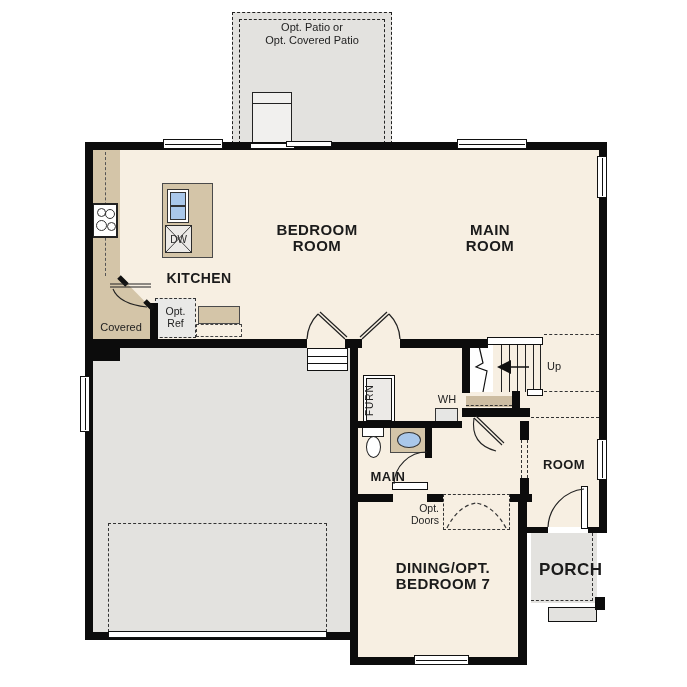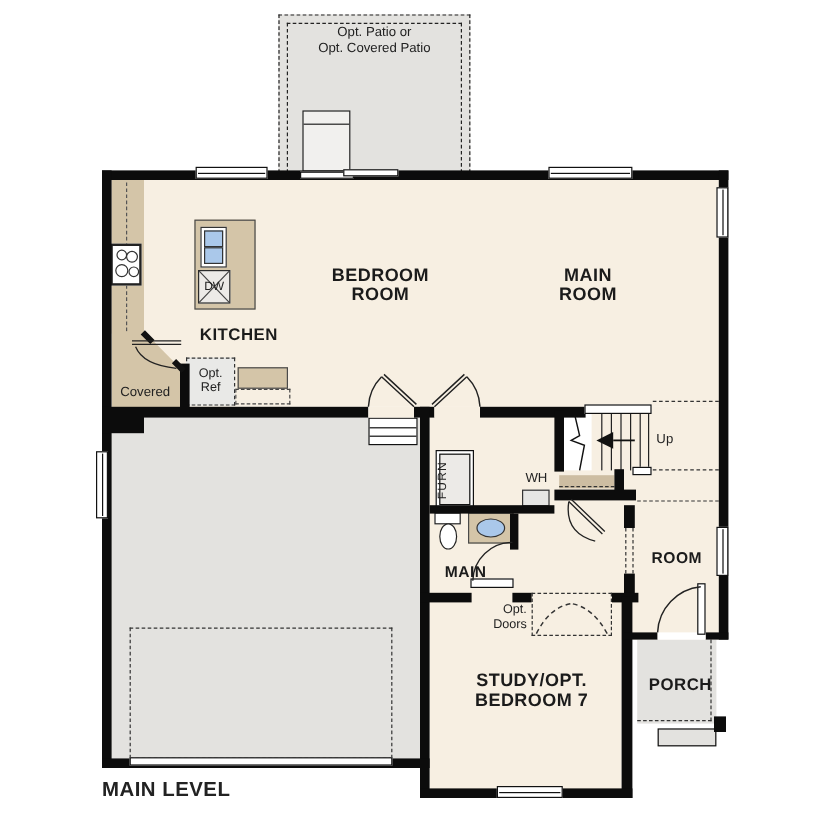--- a/index.html
+++ b/index.html
@@ -190,21 +190,20 @@
   </div>
   <div class="sm z50" style="left:363px;top:380px;width:32px;height:40px;font-size:10px;writing-mode:vertical-rl;transform:rotate(180deg);letter-spacing:1px;">FURN</div>
   <div class="sm z50" style="left:433px;top:393px;width:28px;">WH</div>
   <div class="sm z50" style="left:541px;top:360px;width:26px;">Up</div>
   <div class="lbl z50" style="left:362px;top:469px;width:52px;font-size:13px;">MAIN</div>
   <div class="sm z50" style="left:401px;top:502px;width:38px;font-size:10.5px;line-height:12px;text-align:right;">
     <span>Opt.</span><br>
     <span>Doors</span>
   </div>
   <div class="lbl z50" style="left:368px;top:560px;width:150px;">
-    <span>STUDY/OPT.</span><br>
+    <span>DINING/OPT.</span><br>
     <span>BEDROOM 7</span>
   </div>
   <div class="lbl z50" style="left:536px;top:457px;width:56px;font-size:13px;">ROOM</div>
-  <div class="lbl z50" style="left:539px;top:562px;width:56px;font-size:14px;">PORCH</div>
+  <div class="lbl z50" style="left:539px;top:562px;width:56px;font-size:17px;">PORCH</div>
   <div class="sm z50" style="left:165px;top:233px;width:27px;font-size:10px;background:transparent;">DW</div>
-  <div class="lbl z50" style="left:85px;top:650px;width:160px;text-align:left;font-size:17px;color:#222;">MAIN LEVEL</div>
 
 </div>
 
 </body></html>

